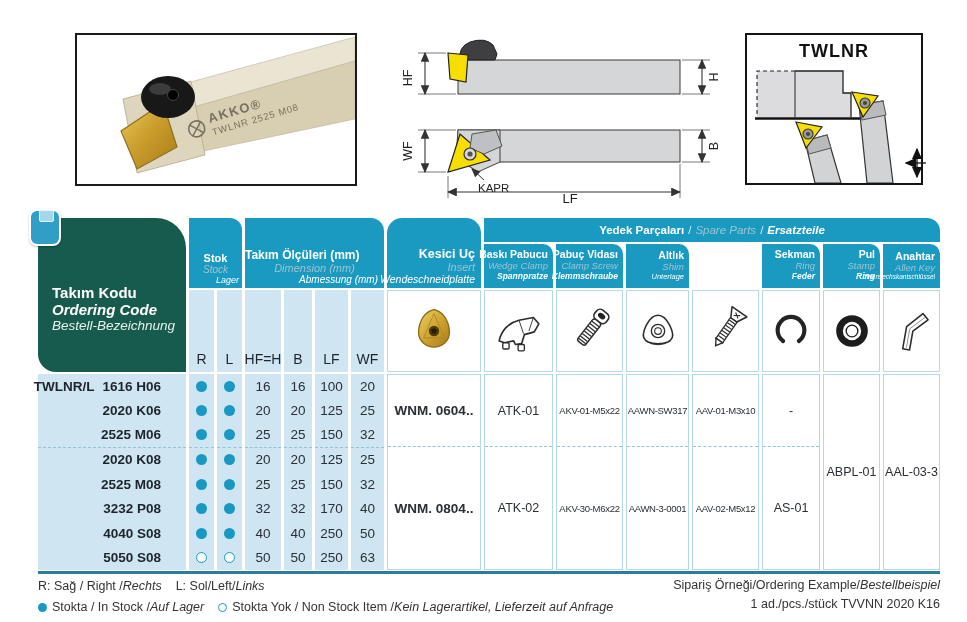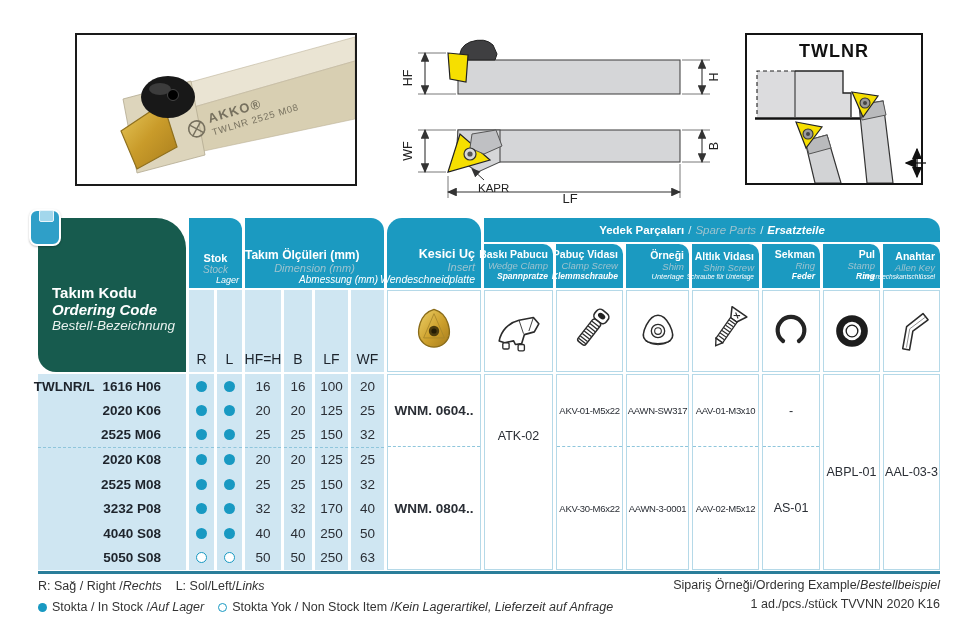--- a/index.html
+++ b/index.html
@@ -263,28 +263,23 @@
         <div class="h-tr">Baskı Pabucu</div>
         <div class="h-en">Wedge Clamp</div>
         <div class="h-de">Spannpratze</div>
       </div>
       <div class="cell bluehead sub" style="grid-area:2/10/3/11">
         <div class="h-tr">Pabuç Vidası</div>
         <div class="h-en">Clamp Screw</div>
         <div class="h-de">Klemmschraube</div>
       </div>
       <div class="cell bluehead sub de-s" style="grid-area:2/11/3/12">
-        <div class="h-tr">Örneği</div>
+        <div class="h-tr">Altlık</div>
         <div class="h-en">Shim</div>
         <div class="h-de">Unterlage</div>
-      </div>
-      <div class="cell bluehead sub de-xs" style="grid-area:2/12/3/13">
-        <div class="h-tr">Altlık Vidası</div>
-        <div class="h-en">Shim Screw</div>
-        <div class="h-de">Schraube für Unterlage</div>
       </div>
       <div class="cell bluehead sub" style="grid-area:2/13/3/14">
         <div class="h-tr">Sekman</div>
         <div class="h-en">Ring</div>
         <div class="h-de">Feder</div>
       </div>
       <div class="cell bluehead sub" style="grid-area:2/14/3/15">
         <div class="h-tr">Pul</div>
         <div class="h-en">Stamp</div>
         <div class="h-de">Ring</div>
@@ -507,20 +502,21 @@
         <div class="drow num">40</div>
         <div class="drow num">50</div>
         <div class="drow num">63</div>
       </div>
 
       <div class="cell white partcol" style="grid-area:4/8/5/9">
         <div class="pv pv1 bold">WNM. 0604..</div>
         <div class="pv pv2 bold">WNM. 0804..</div>
       </div>
       <div class="cell white partcol" style="grid-area:4/9/5/10">
+        <div class="pv pv1">ATK-01</div>
         <div class="pv pv2">ATK-02</div>
       </div>
       <div class="cell white partcol" style="grid-area:4/10/5/11">
         <div class="pv pv1 small">AKV-01-M5x22</div>
         <div class="pv pv2 small">AKV-30-M6x22</div>
       </div>
       <div class="cell white partcol" style="grid-area:4/11/5/12">
         <div class="pv pv1 small">AAWN-SW317</div>
         <div class="pv pv2 small">AAWN-3-0001</div>
       </div>

